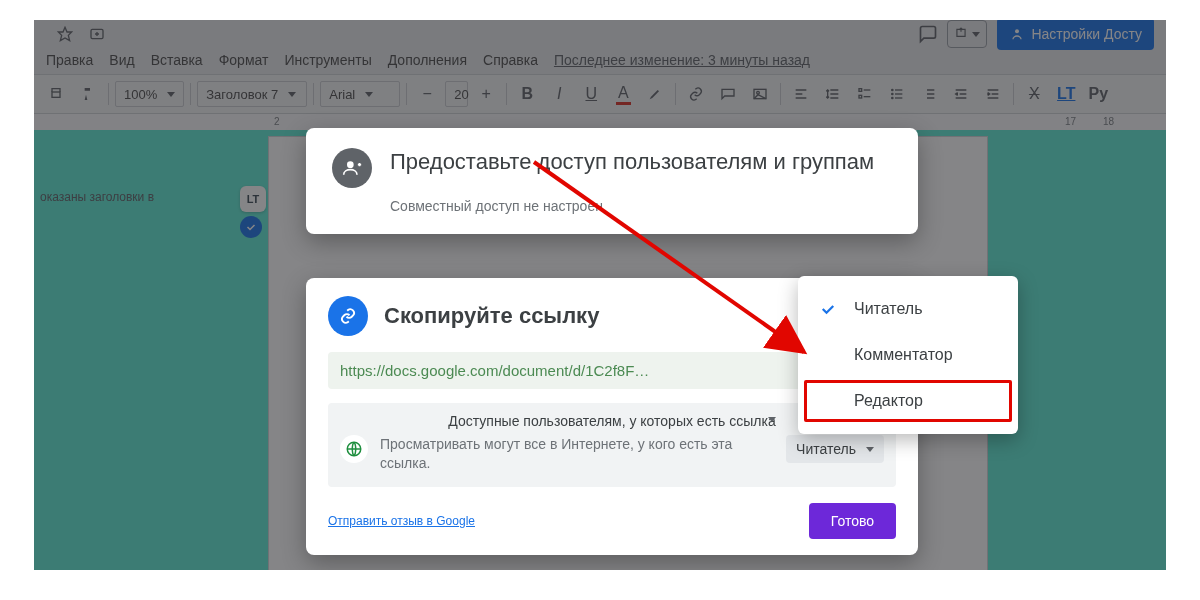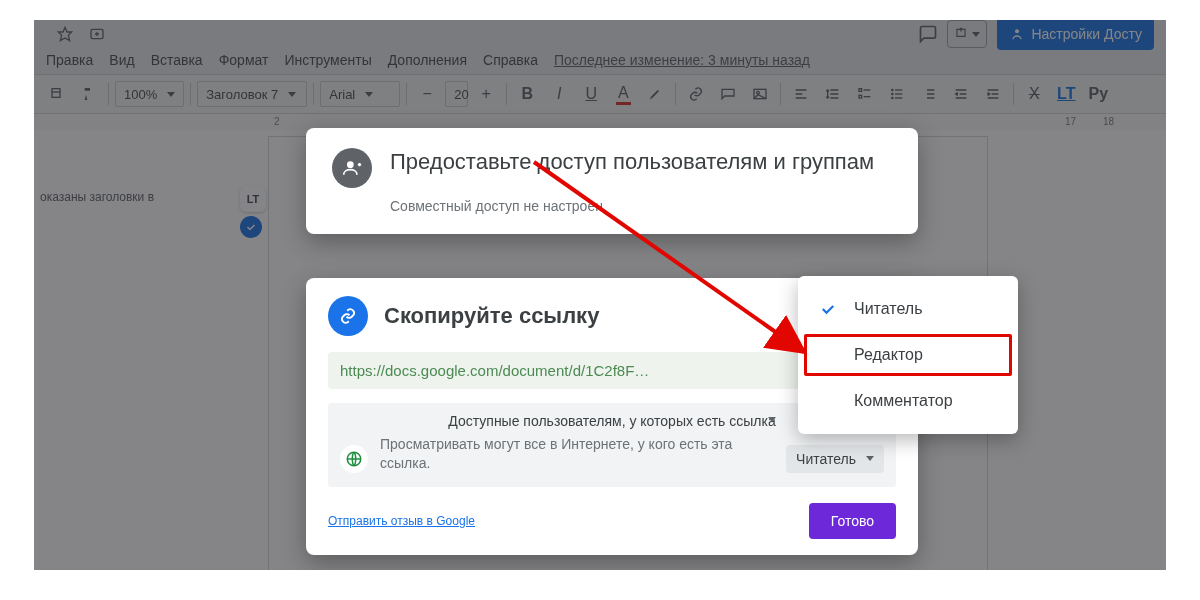--- a/index.html
+++ b/index.html
@@ -22,21 +22,21 @@
 .toolbar { display: flex; align-items: center; gap: 4px; padding: 4px 8px; border-top: 1px solid #cfd2d6; border-bottom: 1px solid #cfd2d6; background: #f1f3f4; height: 40px; }
 .tb-btn { width: 28px; height: 28px; display: flex; align-items: center; justify-content: center; color: #5f6368; border-radius: 2px; }
 .tb-sep { width: 1px; height: 22px; background: #c9ccd0; margin: 0 2px; }
 .tb-field { height: 26px; border: 1px solid #c9ccd0; border-radius: 2px; display: flex; align-items: center; padding: 0 8px; font-size: 13px; color: #4d4d4d; background: #fff0; gap: 6px; }
 .tb-field.small { width: auto; }
 .caret { width: 0; height: 0; border-left: 4px solid transparent; border-right: 4px solid transparent; border-top: 5px solid #5f6368; margin-left: 4px; }
 
 .ruler { height: 18px; background: #f8f9fa; border-bottom: 1px solid #d9dce0; position: relative; font-size: 10px; color: #7b7f84; }
 .ruler span { position: absolute; top: 2px; }
 
-.doc-area { position: absolute; top: 110px; left: 0; right: 0; bottom: 0; background: #ffffff; }
+.doc-area { position: absolute; top: 110px; left: 0; right: 0; bottom: 0; background: #5eead4; }
 .outline { position: absolute; left: 0; top: 60px; width: 200px; font-size: 12px; color: #5f6368; padding-left: 6px; }
 .page { position: absolute; left: 234px; top: 6px; width: 720px; height: 900px; background: #fff; border: 1px solid #d3d6da; }
 .lt-badge { position: absolute; left: 206px; top: 56px; width: 26px; height: 26px; background: #fff; border-radius: 6px; box-shadow: 0 1px 3px rgba(0,0,0,0.2); display:flex; align-items:center; justify-content:center; font-size: 11px; font-weight: bold; color:#3b4a54;}
 .check-badge { position: absolute; left: 206px; top: 86px; width: 22px; height: 22px; background: #1a73e8; border-radius: 50%; display:flex; align-items:center; justify-content:center; }
 .check-badge svg { stroke: #fff; }
 
 .dlg { position: absolute; z-index: 30; background: #fff; border-radius: 8px; box-shadow: 0 8px 24px rgba(0,0,0,0.3); padding: 20px 26px; }
 .dlg1 { left: 272px; top: 108px; width: 612px; }
 .dlg1 .row { display: flex; gap: 18px; }
 .round-icon { width: 40px; height: 40px; border-radius: 50%; background: #5f6368; display: flex; align-items: center; justify-content: center; flex-shrink: 0; }
@@ -44,21 +44,21 @@
 .dlg1 h2 { font-size: 22px; font-weight: 400; color: #3c4043; line-height: 1.3; }
 .dlg1 .sub { color: #6d7277; font-size: 14px; margin-top: 10px; margin-left: 58px; }
 .dlg2 { left: 272px; top: 258px; width: 612px; padding: 18px 22px 16px 22px; }
 .dlg2 h2 { font-size: 22px; font-weight: 700; color: #3c4043; }
 .dlg2 .row { display: flex; gap: 16px; align-items: center; }
 .link-box { display: flex; align-items: center; margin-top: 16px; margin-left: 0; }
 .link-text { background: #eef3ee; color: #4b8a52; font-size: 15px; padding: 10px 12px; border-radius: 4px; flex: 1; white-space: nowrap; overflow: hidden; text-overflow: ellipsis; }
 .copy-link { color: #1a73e8; font-size: 15px; margin-left: 14px; font-weight: 500; white-space: nowrap; }
 .access-box { background: #f1f3f4; border-radius: 4px; margin-top: 14px; padding: 10px 12px 14px 12px; position: relative; }
 .access-title { text-align: center; font-size: 14px; color: #3c4043; }
-.access-row { display: flex; align-items: flex-end; gap: 12px; margin-top: 6px; }
+.access-row { display: flex; align-items: flex-start; gap: 12px; margin-top: 6px; }
 .globe { width: 28px; height: 28px; border-radius: 50%; background: #fff; display:flex; align-items:center; justify-content:center; flex-shrink:0; }
 .access-desc { color: #6d7277; font-size: 14px; line-height: 1.35; flex:1; }
 .role-chip { background: #e3e6e9; border-radius: 4px; padding: 6px 10px; font-size: 14px; color: #3c4043; display: flex; align-items: center; gap: 6px; flex-shrink:0; }
 .access-caret { position:absolute; top: 14px; right: 120px; }
 .dlg2 .footer { display: flex; align-items: center; margin-top: 16px; }
 .feedback { color: #1a73e8; font-size: 12px; text-decoration: underline; font-weight: 500; }
 .done-btn { margin-left: auto; background: #6d28d9; color: #fff; border-radius: 4px; padding: 10px 22px; font-size: 14px; font-weight: 500; }
 
 .dropdown { position: absolute; z-index: 40; left: 764px; top: 256px; width: 220px; background: #fff; border-radius: 6px; box-shadow: 0 6px 20px rgba(0,0,0,0.28); padding: 10px 0; }
 .dd-item { display: flex; align-items: center; height: 46px; padding: 0 20px; font-size: 16px; color: #3c4043; gap: 16px; }
@@ -313,27 +313,27 @@
 
   <div class="dropdown">
     <div class="dd-item">
       <span class="chk">
             <svg width="18" height="18" viewBox="0 0 24 24" fill="none" stroke="#1a73e8" stroke-width="3">
               <polyline points="5 12 10 17 19 8"></polyline>
             </svg>
           </span>
       <span>Читатель</span>
     </div>
+    <div class="dd-item">
+      <span class="chk"></span>
+      <span>Комментатор</span>
+    </div>
     <div class="dd-item highlight">
       <span class="chk"></span>
       <span>Редактор</span>
-    </div>
-    <div class="dd-item">
-      <span class="chk"></span>
-      <span>Комментатор</span>
     </div>
   </div>
 
   <svg class="arrow" width="320" height="260">
     <defs>
           <marker id="ah" markerWidth="12" markerHeight="12" refX="9" refY="5" orient="auto">
             <path d="M0 0 L10 5 L0 10 z" fill="#e10600"></path>
           </marker>
         </defs>
     <line x1="20" y1="20" x2="290" y2="210" stroke="#e10600" stroke-width="4" marker-end="url(#ah)"></line>

